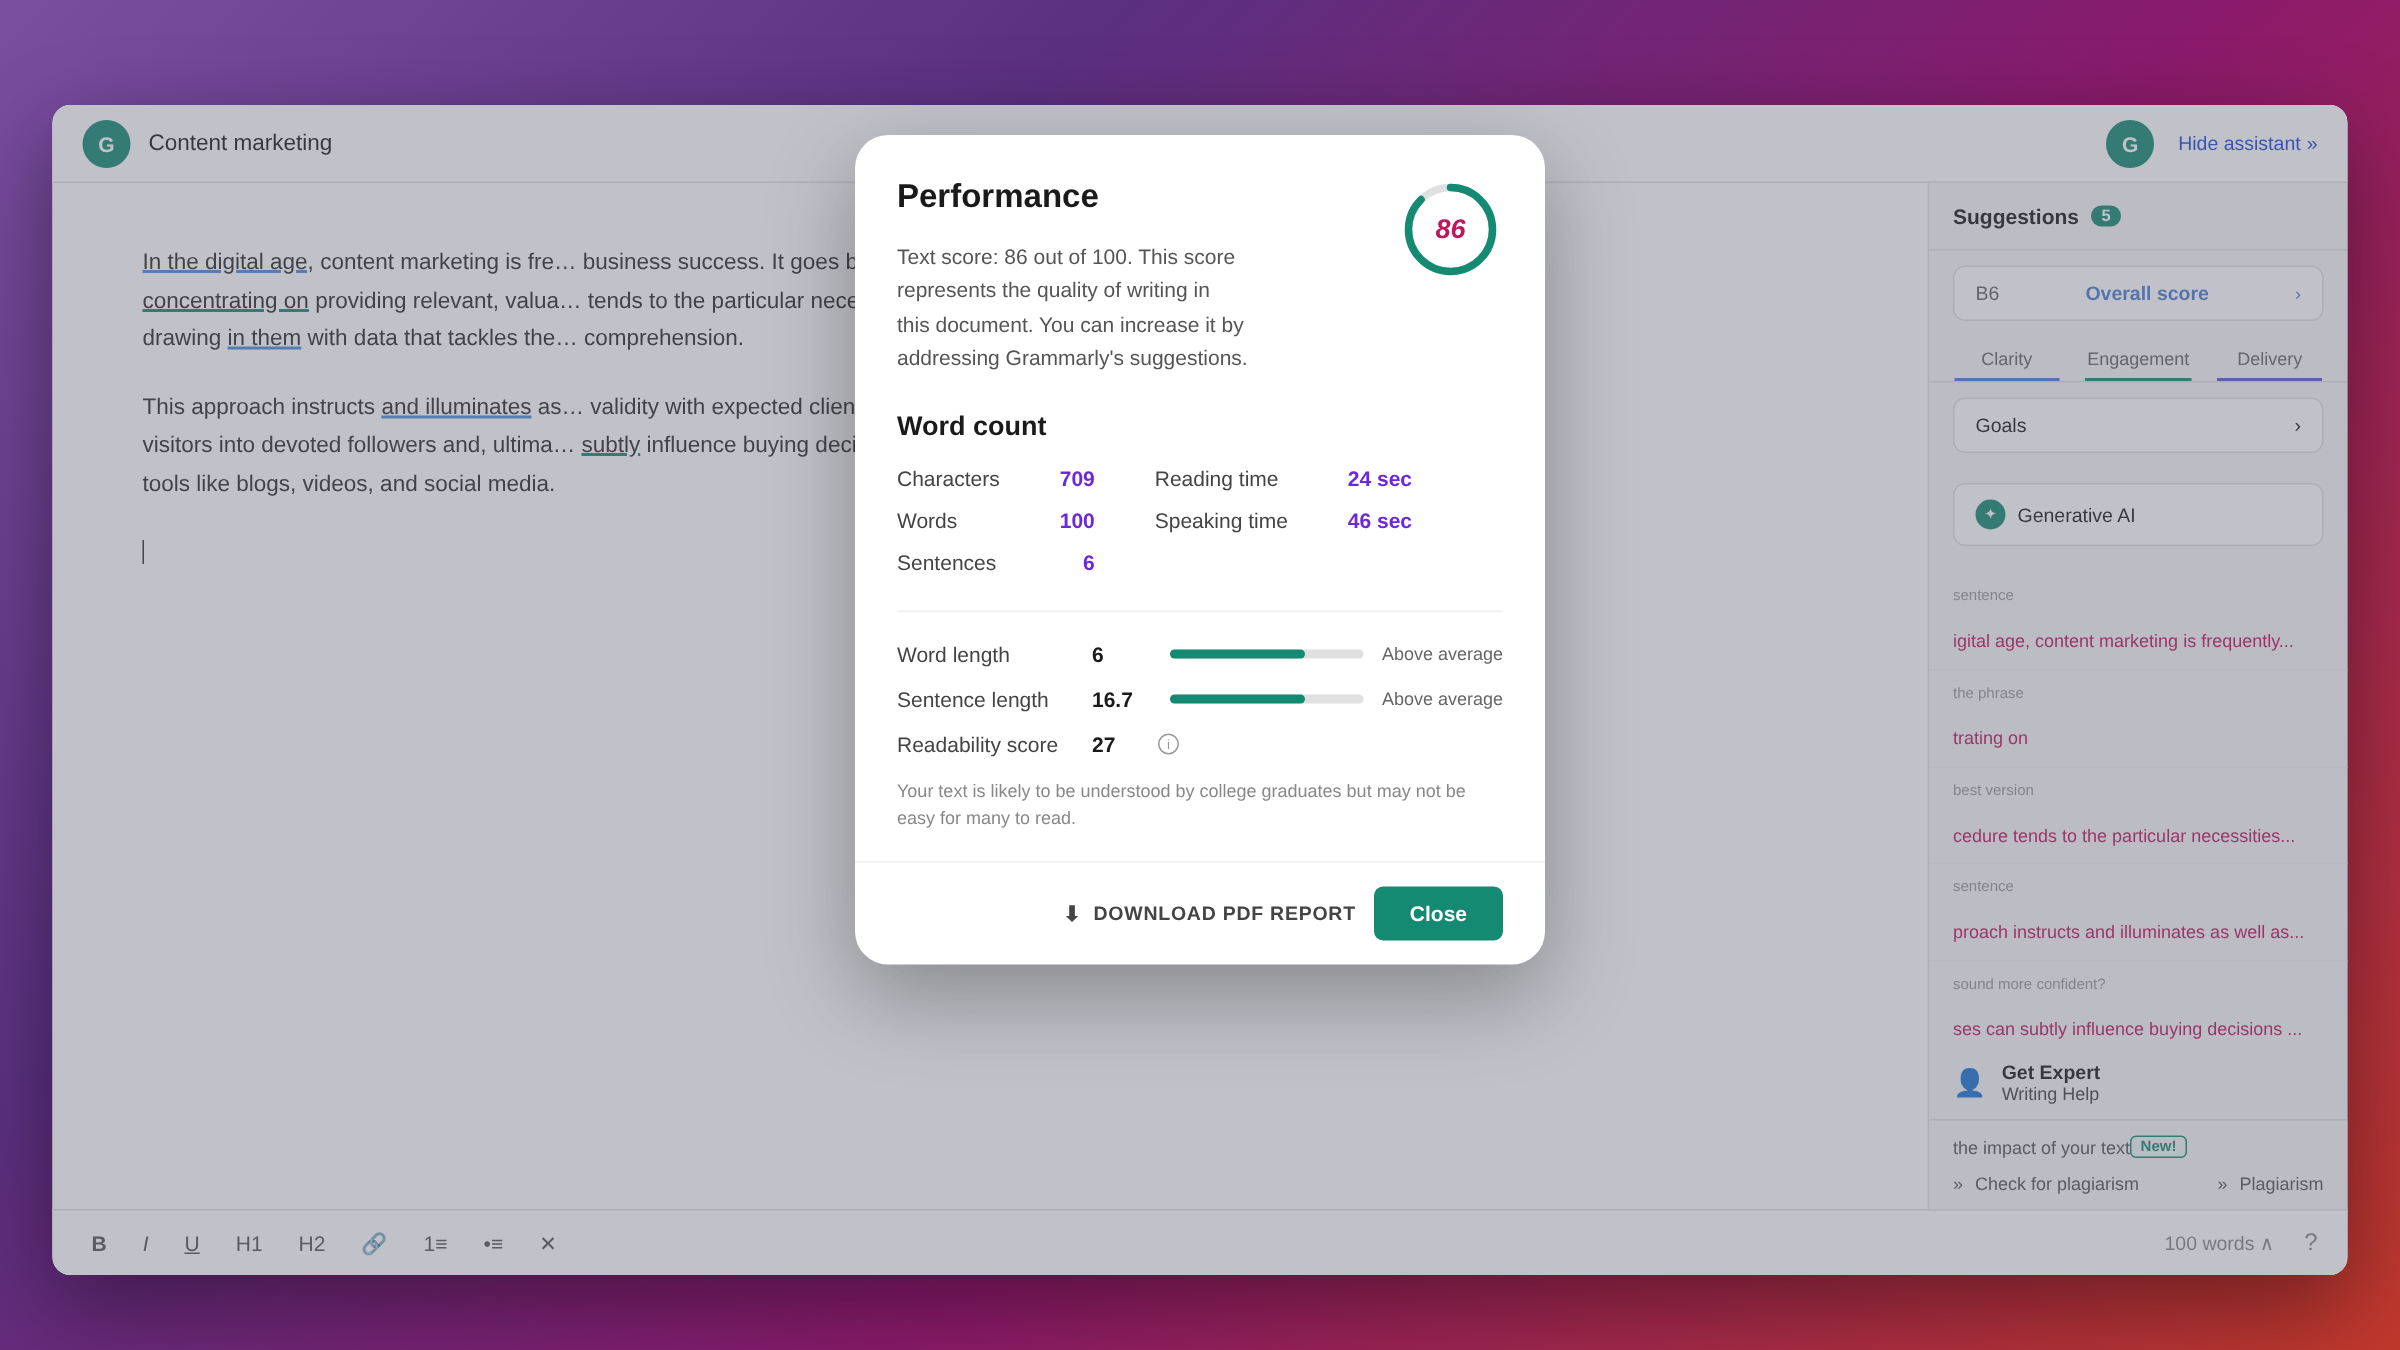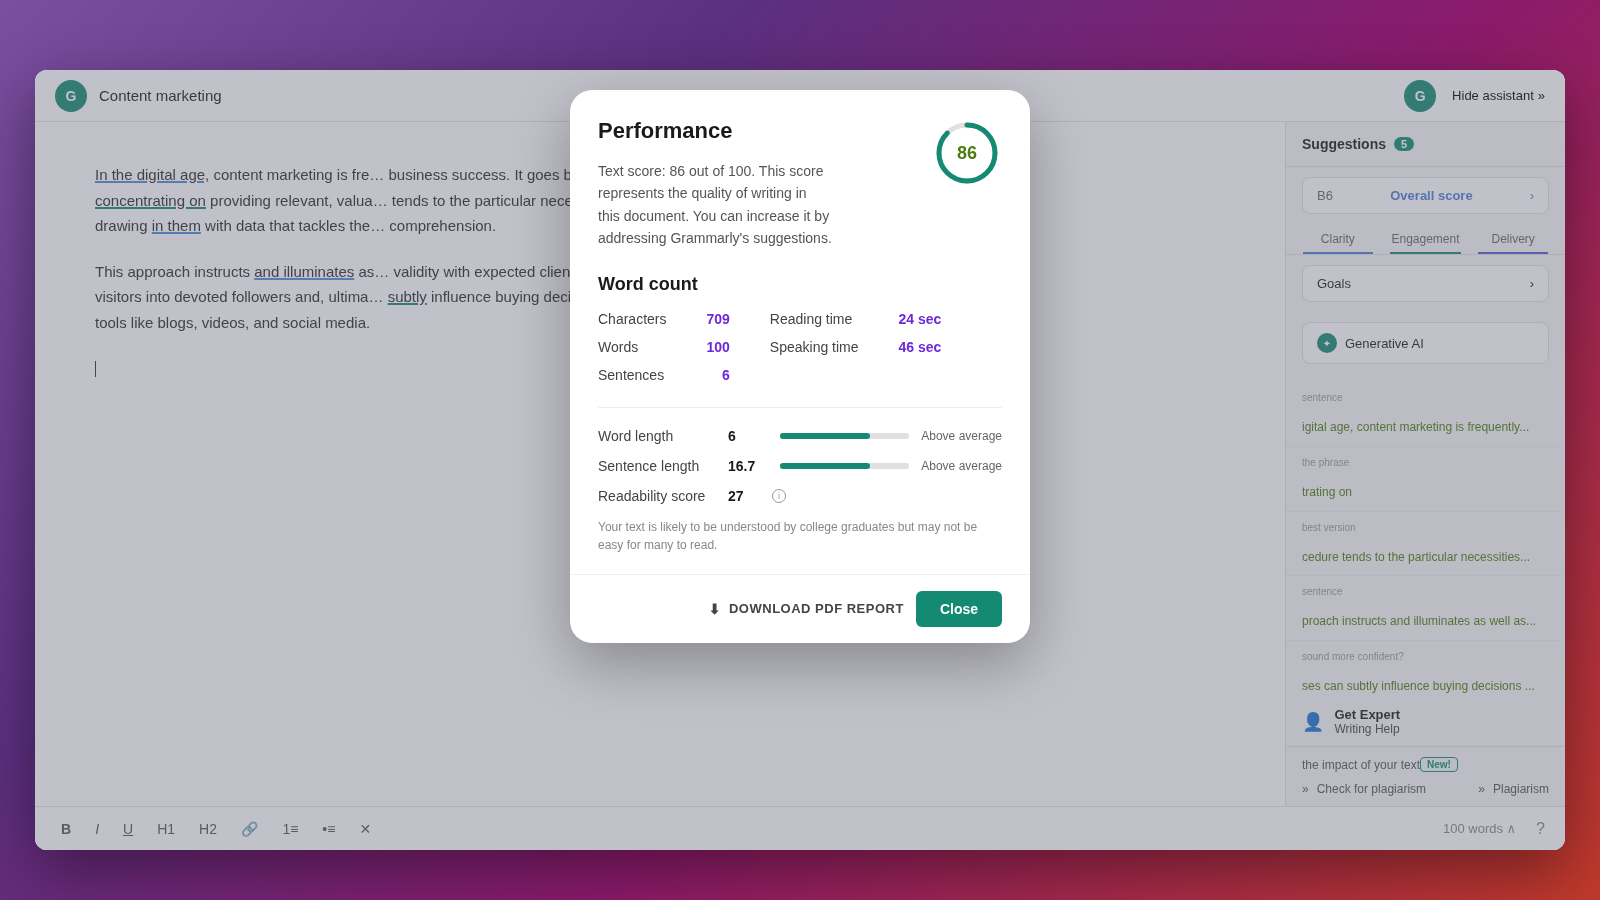--- a/index.html
+++ b/index.html
@@ -78,21 +78,21 @@
       display: flex;
       align-items: center;
       justify-content: center;
       color: white;
       font-weight: bold;
       font-size: 14px;
     }
 
     .hide-assistant-btn {
       font-size: 13px;
-      color: #000000;
+      color: #1d4ed8;
       cursor: pointer;
       display: flex;
       align-items: center;
       gap: 4px;
     }
 
     
     .main-content {
       display: flex;
       flex: 1;
@@ -271,21 +271,21 @@
     }
 
     .suggestion-type {
       font-size: 10px;
       color: #999;
       margin-bottom: 3px;
     }
 
     .suggestion-text {
       font-size: 12px;
-      color: #4d7c0f;
+      color: #be185d;
       line-height: 1.4;
       margin-top: 16px;
     }
 
     .generative-ai-btn {
       margin: 10px 16px;
       padding: 10px 14px;
       background: white;
       border: 1px solid #e0e0e0;
       border-radius: 8px;
@@ -442,21 +442,22 @@
       transform: rotate(-90deg);
     }
 
     .circle-score-number {
       position: absolute;
       top: 50%;
       left: 50%;
       transform: translate(-50%, -50%);
       font-size: 18px;
       font-weight: 700;
-      color: #4d7c0f;
+      color: #be185d;
+      font-style: italic;
     }
 
     .section-title {
       font-size: 18px;
       font-weight: 700;
       color: #1a1a1a;
       margin-bottom: 16px;
     }
 
     .stats-grid {

